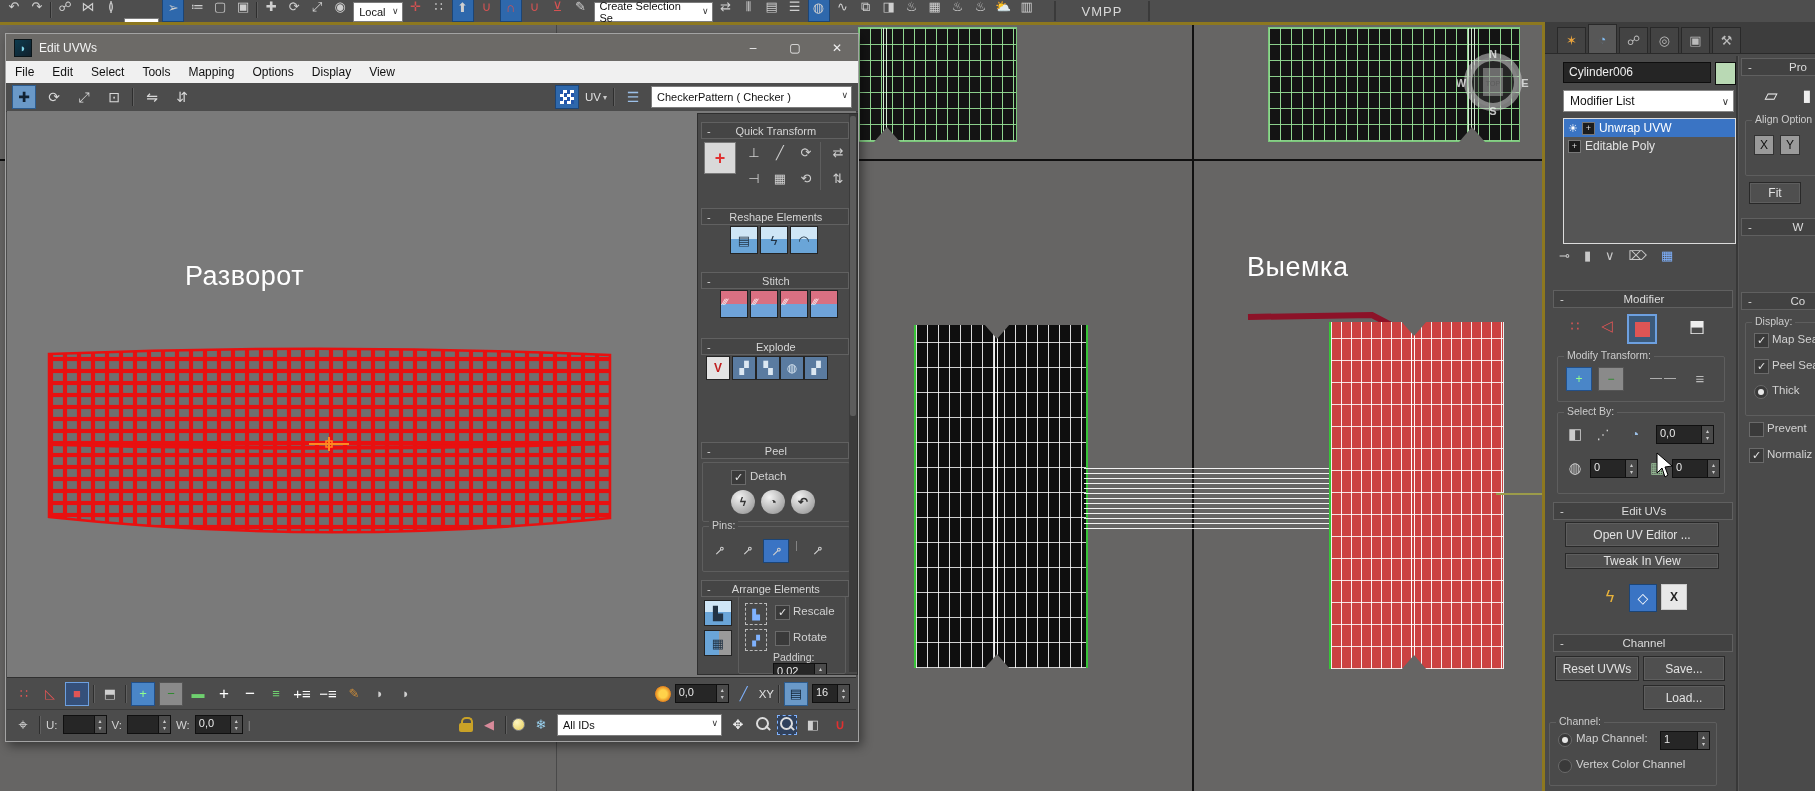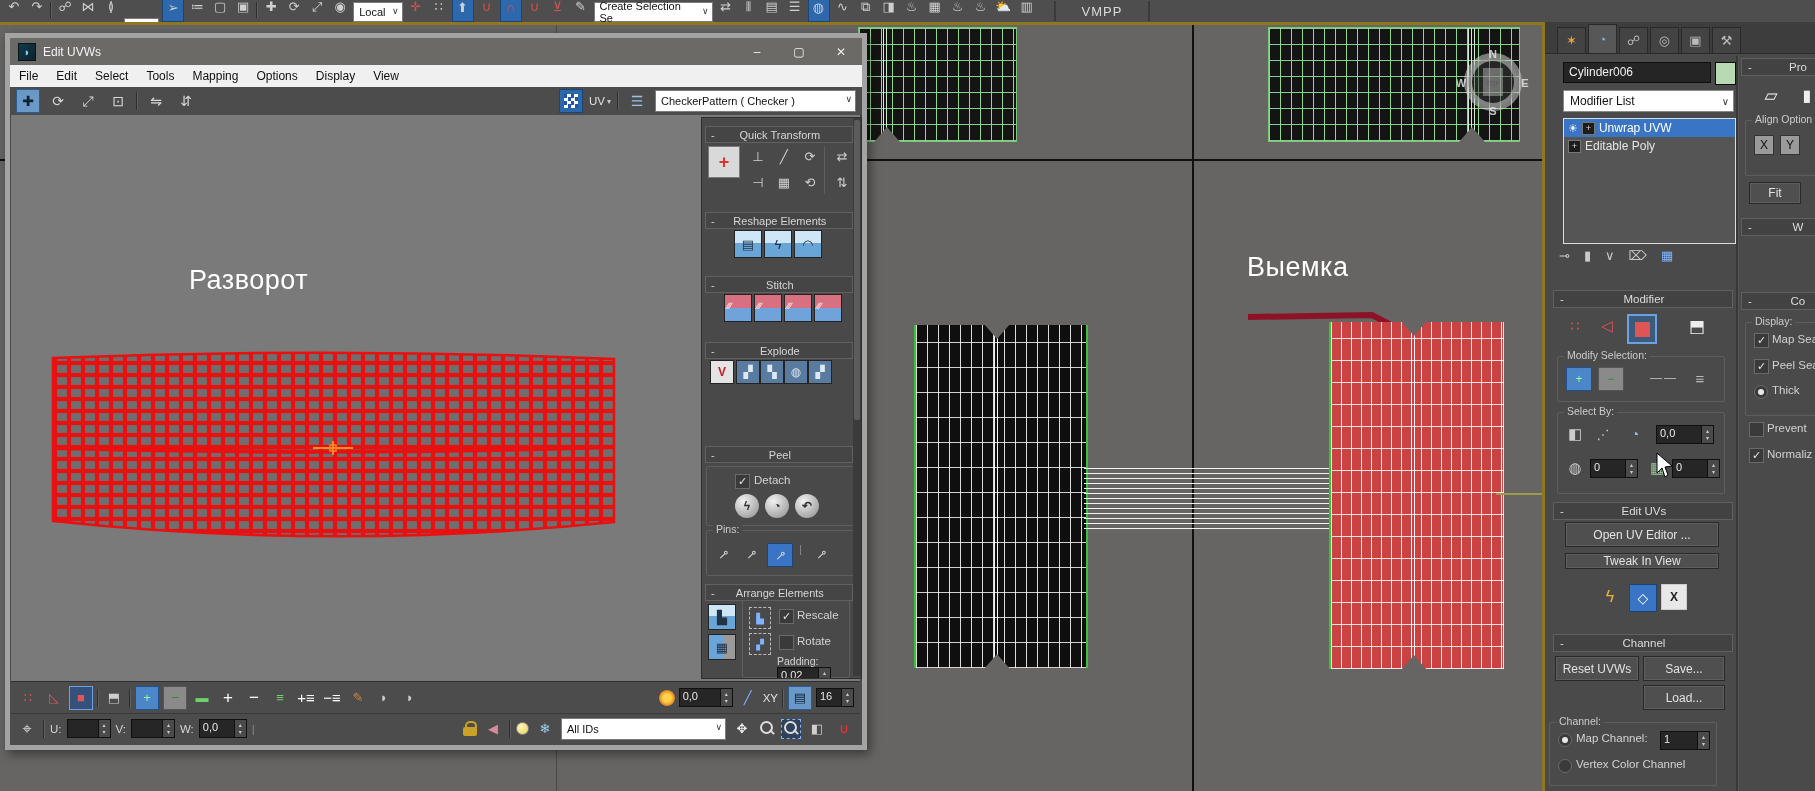--- a/index.html
+++ b/index.html
@@ -37,21 +37,21 @@
     repeating-linear-gradient(0deg,rgba(255,255,255,.85) 0 1px,transparent 1px 22px)}
   .tube{background-image:repeating-linear-gradient(0deg,rgba(250,250,250,.95) 0 1px,transparent 1px 5px)}
   .notch-b{position:absolute;bottom:-1px;width:0;height:0;border-left:13px solid transparent;
     border-right:13px solid transparent;border-bottom:15px solid #666564}
   .notch-t{position:absolute;top:-1px;width:0;height:0;border-left:13px solid transparent;
     border-right:13px solid transparent;border-top:15px solid #666564}
   .vseam{position:absolute;top:0;bottom:0;background-image:repeating-linear-gradient(90deg,rgba(230,255,230,.9) 0 1px,transparent 1px 3px)}
   .vseam.w{background-image:repeating-linear-gradient(90deg,rgba(255,255,255,.95) 0 1px,transparent 1px 3px)}
   
   .uvw{position:absolute;left:5px;top:33px;width:852px;height:707px;background:#4c4c4c;
-    border:5px solid #a3a3a3;box-shadow:3px 4px 10px rgba(0,0,0,.45)}
+    border:1px solid #a3a3a3;box-shadow:3px 4px 10px rgba(0,0,0,.45)}
   .titlebar{position:absolute;left:0;top:0;right:0;height:27px;background:#6c6a67;display:flex;align-items:center}
   .wicon{width:16px;height:16px;margin:0 7px 0 8px;background:linear-gradient(135deg,#0d3b4e,#11202c);
     border:1px solid #0a1418;display:flex;align-items:center;justify-content:center;color:#7fd4e8;font-size:11px}
   .wtitle{color:#f4f4f4;font-size:12px}
   .wbtn{width:42px;height:27px;margin-left:0;display:flex;align-items:center;justify-content:center;
     color:#f0f0f0;font-size:12px}
   .menubar{position:absolute;left:0;top:27px;right:0;height:22px;background:#f0f0f0;display:flex;align-items:center}
   .mitem{padding:12px 9px;color:#111;font-size:12px;height:100%;display:flex;align-items:center}
   .wtb{position:absolute;left:0;top:49px;right:0;height:28px;background:#4c4c4c;display:flex;align-items:center;
     gap:6px;padding:0 6px;border-bottom:1px solid #3a3a3a}
@@ -519,21 +519,21 @@
       <span class="mm">-</span>
         <span class="tt">Modifier</span>
       </div>
     <span class="ci gi" style="left:18px;top:292px;width:24px;height:24px;color:#e05555;font-size:14px" data-g="∷"></span>
     <span class="ci gi" style="left:50px;top:292px;width:24px;height:24px;color:#e05555;font-size:15px" data-g="◁"></span>
     <span class="ci" style="left:82px;top:292px;width:26px;height:26px;border:2px solid #6da0e0;background:#3c5a7a">
         <span style="width:15px;height:15px;background:#dd5555;display:block"></span>
       </span>
     <span class="ci gi" style="left:140px;top:292px;width:24px;height:24px;color:#eee;font-size:17px" data-g="⬒"></span>
     <div class="fs" style="left:12px;top:334px;width:166px;height:44px">
-      <span class="leg leg2">Modify Selection:</span>
+      <span class="leg leg2">Modify Transform:</span>
       <span class="ci" style="left:8px;top:10px;width:24px;height:22px;background:#4a86c8;border:1px solid #22508a;color:#8fff8f">+</span>
       <span class="ci" style="left:40px;top:10px;width:24px;height:22px;background:#8a8a8a;border:1px solid #555;color:#2a8a2a">−</span>
       <span class="ci" style="left:92px;top:10px;width:28px;height:22px;color:#bbb;letter-spacing:2px">——</span>
       <span class="ci gi" style="left:128px;top:10px;width:28px;height:22px;color:#bbb;font-size:15px" data-g="≡"></span>
     </div>
     <div class="fs" style="left:12px;top:390px;width:166px;height:80px">
       <span class="leg leg2">Select By:</span>
       <span class="ci gi" style="left:6px;top:10px;width:22px;height:22px;font-size:15px" data-g="◧"></span>
       <span class="ci gi" style="left:34px;top:10px;width:22px;height:22px;font-size:13px" data-g="⋰"></span>
       <span class="ci gi" style="left:66px;top:10px;width:22px;height:22px;color:#9cc0e8;font-size:14px" data-g="◔"></span>

